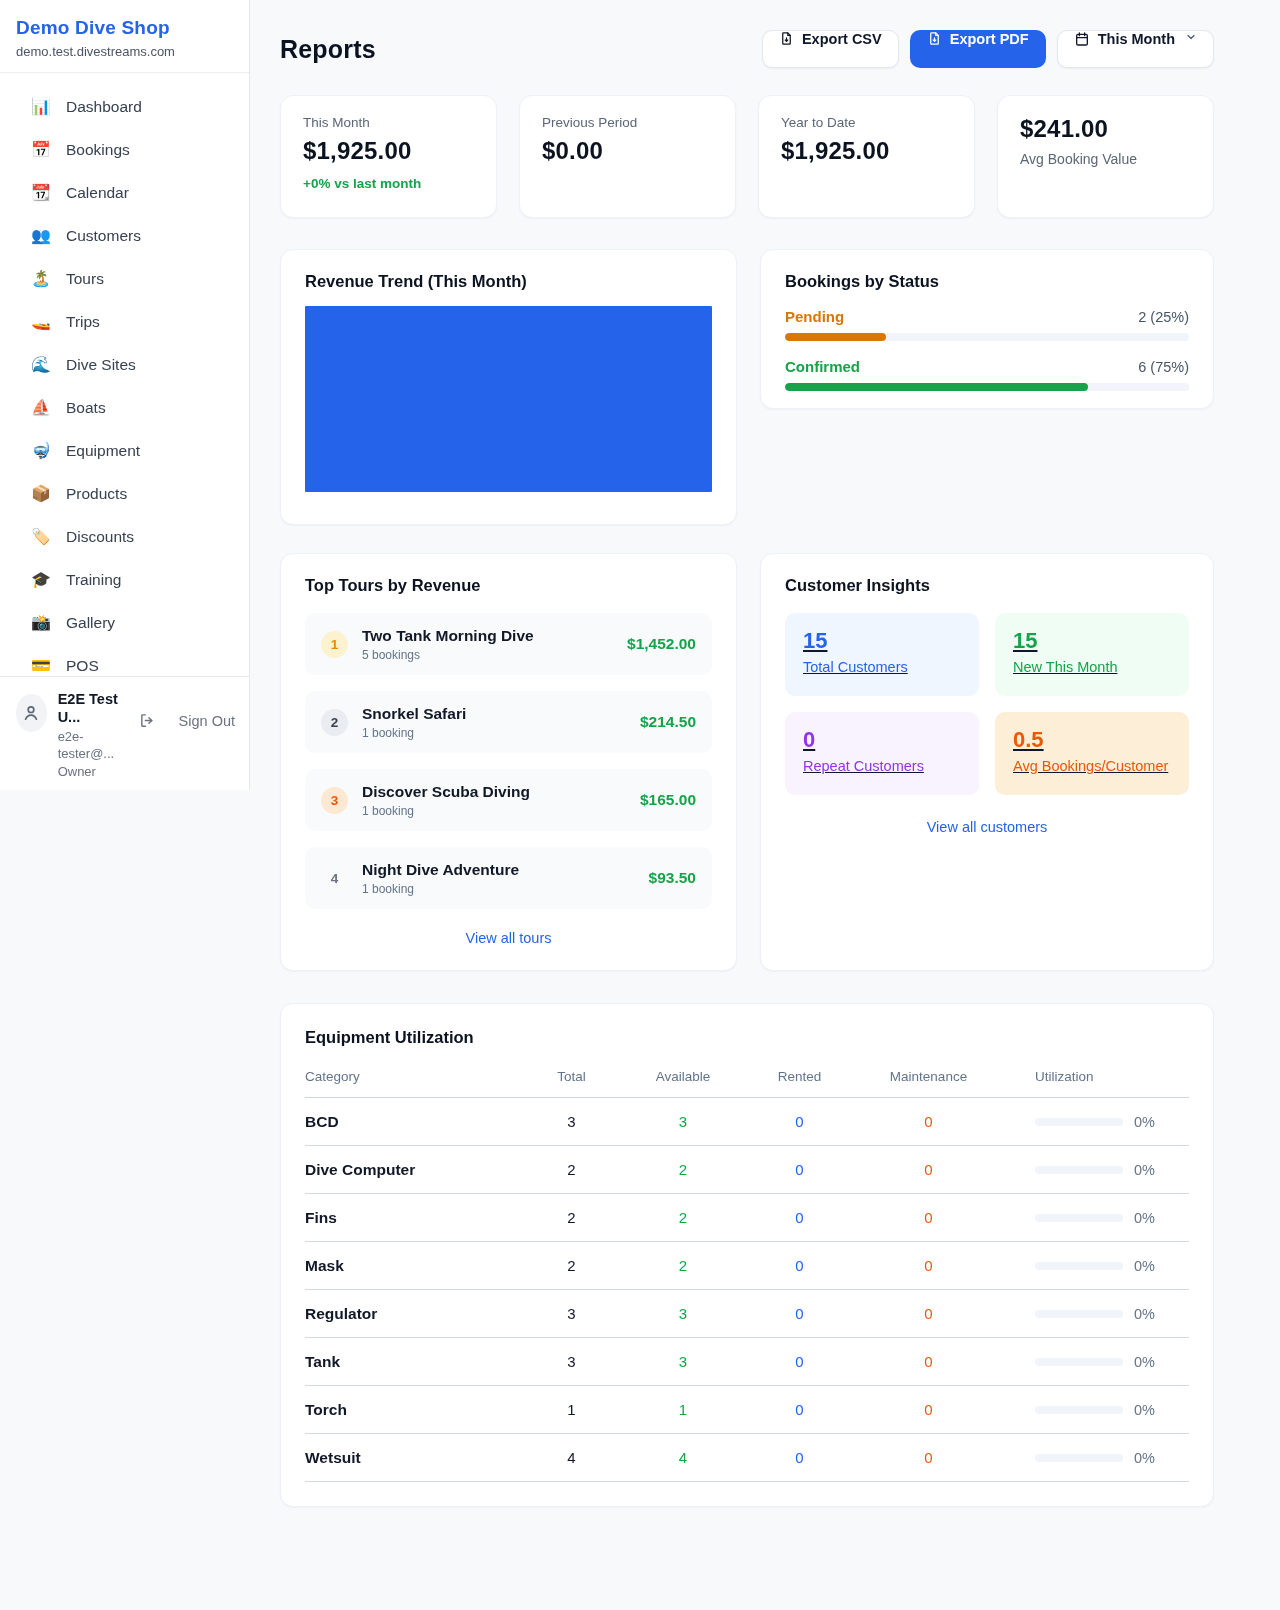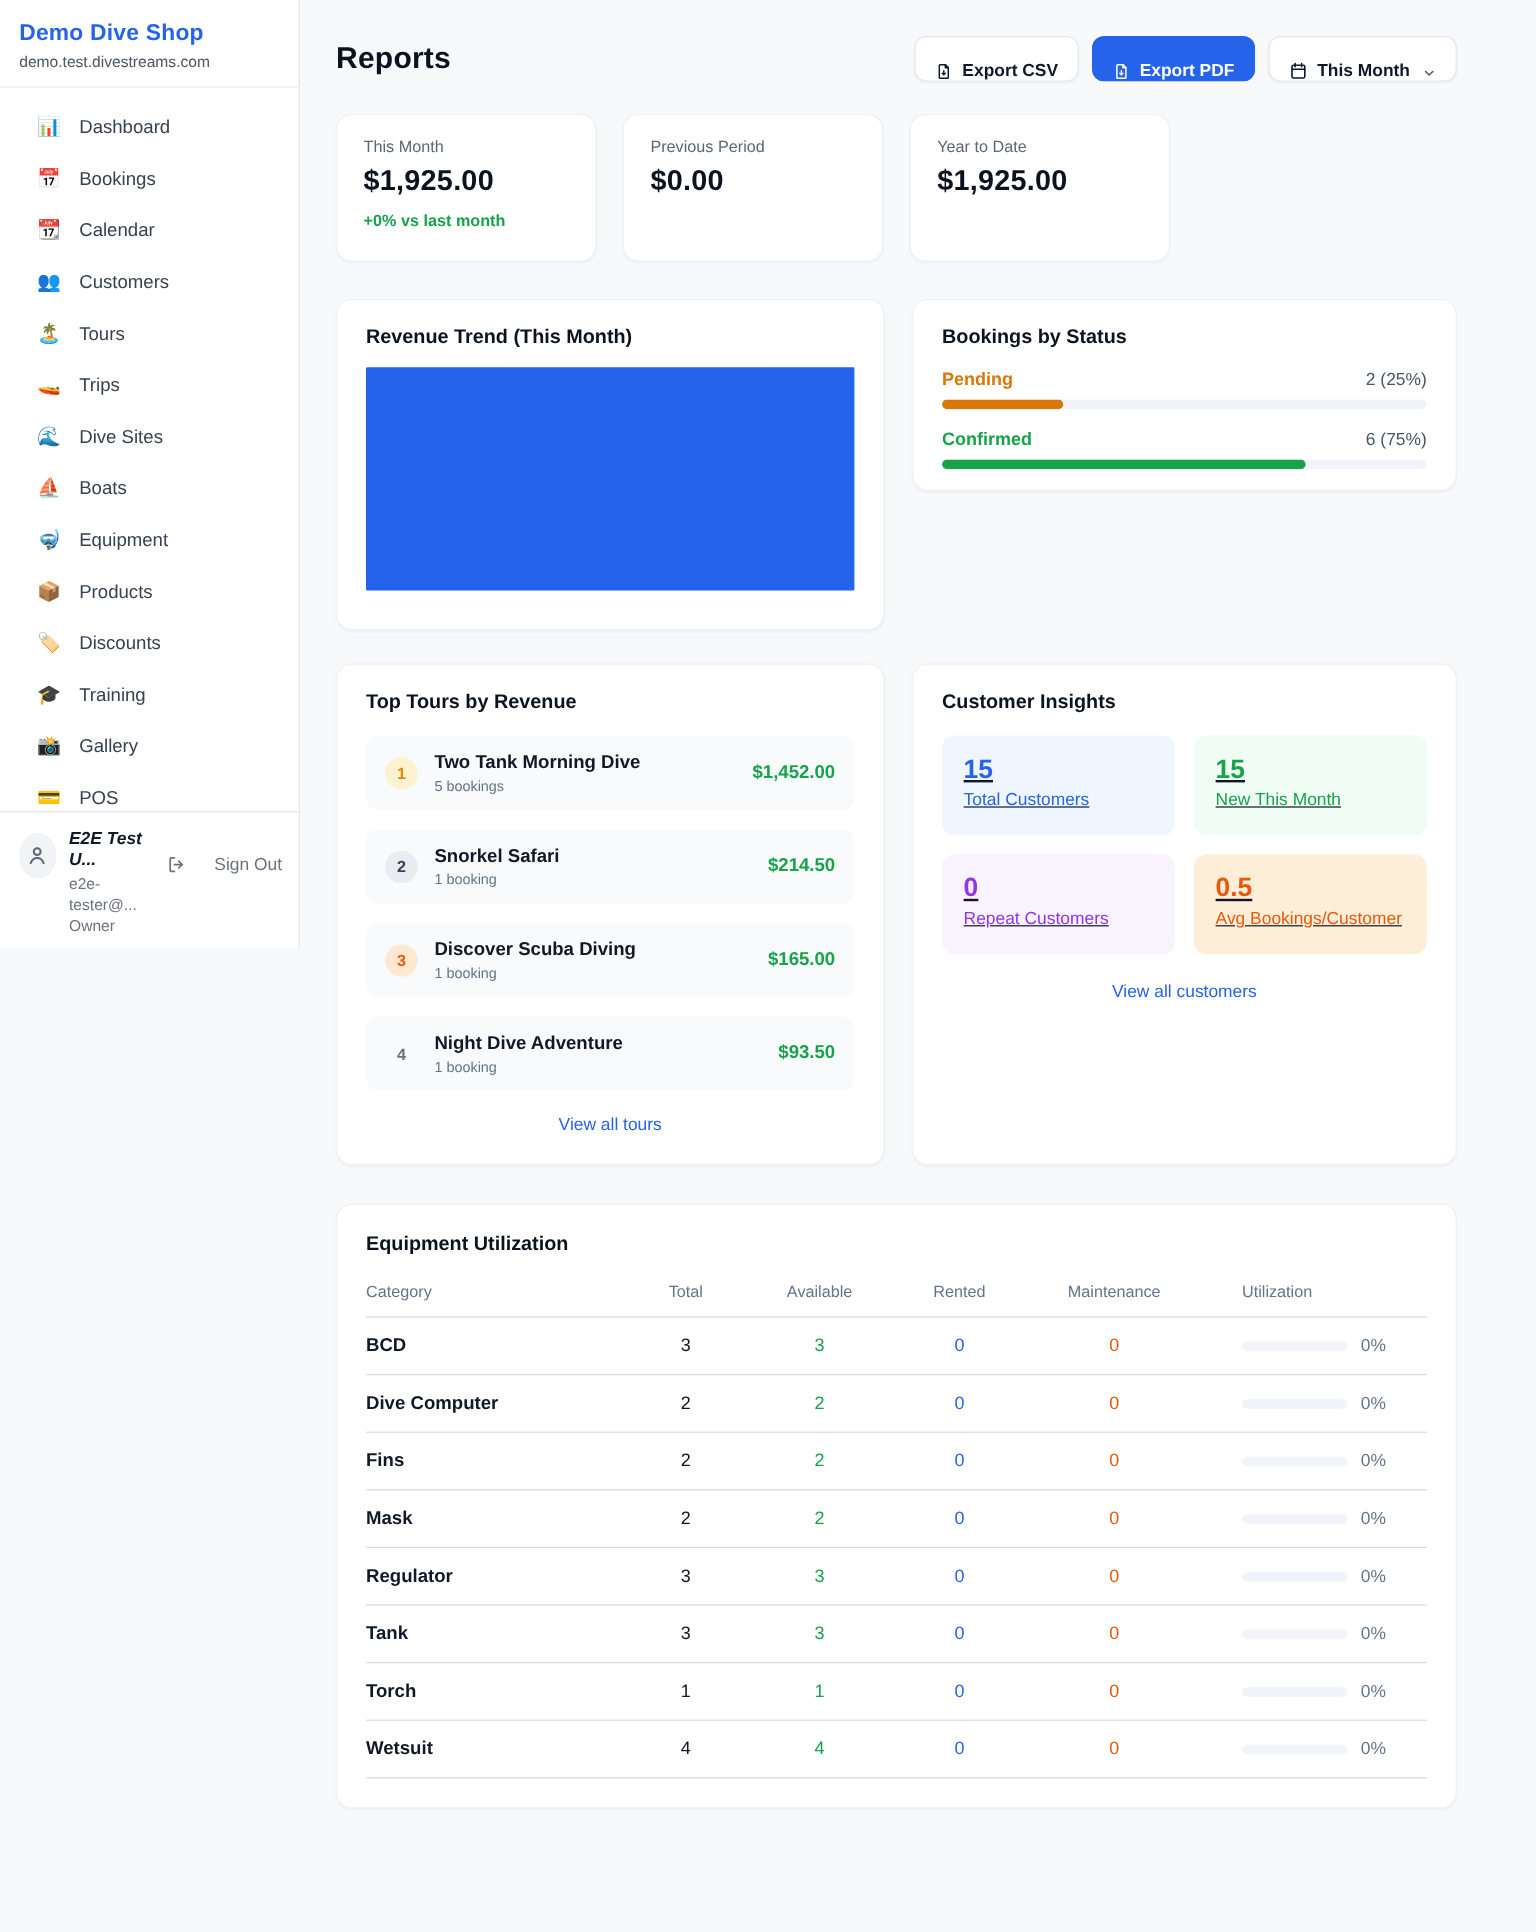--- a/index.html
+++ b/index.html
@@ -31,37 +31,37 @@
   .nav-icon { width:22px; text-align:center; font-size:16px; line-height:1; }
   .user-box {
     border-top:1px solid #e5e7eb; padding:11px 14px 10px 16px;
     display:flex; gap:11px; align-items:flex-start;
   }
   .avatar {
     width:38px; height:38px; border-radius:50%; background:#f1f3f6;
     display:flex; align-items:center; justify-content:center; margin-top:6px;
   }
   .user-meta { line-height:1.25; min-width:0; }
-  .user-name { font-size:14.5px; font-weight:700; color:#111827; padding-top:2px;font-style:italic; }
+  .user-name { font-size:14.5px; font-weight:700; color:#111827; padding-top:2px; }
   .user-email { font-size:13px; color:#6b7280; margin-top:3px; }
   .user-role { font-size:13px; color:#6b7280; margin-top:2px; }
   .signout {
     margin-left:auto; display:flex; align-items:center; gap:23px;
     color:#6b7280; font-size:14.5px; margin-top:24px; cursor:pointer; white-space:nowrap;
   }
 
   
   .main { padding:30px 0 0 30px; width:964px; }
   .content { width:934px; }
   .page-head { display:flex; align-items:center; justify-content:space-between; }
   .page-title { font-size:25px; font-weight:800; color:#0b1220; letter-spacing:.2px; }
   .head-actions { display:flex; gap:11px; }
   .btn {
     height:38px; border-radius:10px; padding:0 16px;
-    display:inline-flex; align-items:flex-end; gap:8px;
+    display:inline-flex; align-items:flex-start; gap:8px;
     font-size:14.5px; font-weight:600; cursor:pointer; border:1px solid transparent;
     background:#fff;
   }
   .btn-outline { border-color:#e3e7ee; color:#0f172a; box-shadow:0 1px 2px rgba(16,24,40,.05); }
   .btn-primary { background:#2563eb; color:#fff; }
   .chev { margin-left:2px; }
 
   
   .card {
     background:#fff; border:1px solid #eef1f5; border-radius:13px;
@@ -288,20 +288,24 @@
           <div class="stat-delta">+0% vs last month</div>
         </div>
         <div class="card stat-card">
           <div class="stat-label">Previous Period</div>
           <div class="stat-value">$0.00</div>
         </div>
         <div class="card stat-card">
           <div class="stat-label">Year to Date</div>
           <div class="stat-value">$1,925.00</div>
         </div>
+        <div class="card stat-card value-first">
+          <div class="stat-value">$241.00</div>
+          <div class="stat-label">Avg Booking Value</div>
+        </div>
       </div>
 
       <div class="row2">
         <div class="card revenue-card">
           <div class="card-title">Revenue Trend (This Month)</div>
           <div class="revenue-chart" style="background: rgb(37, 99, 235);"></div>
         </div>
 
         <div class="card status-card">
           <div class="card-title">Bookings by Status</div>

